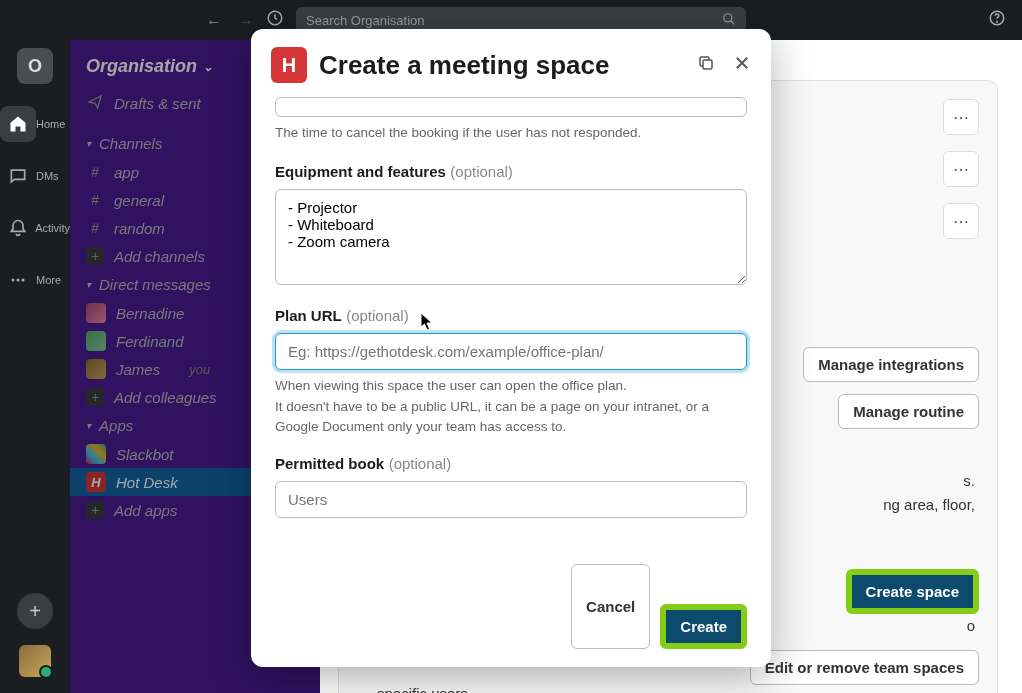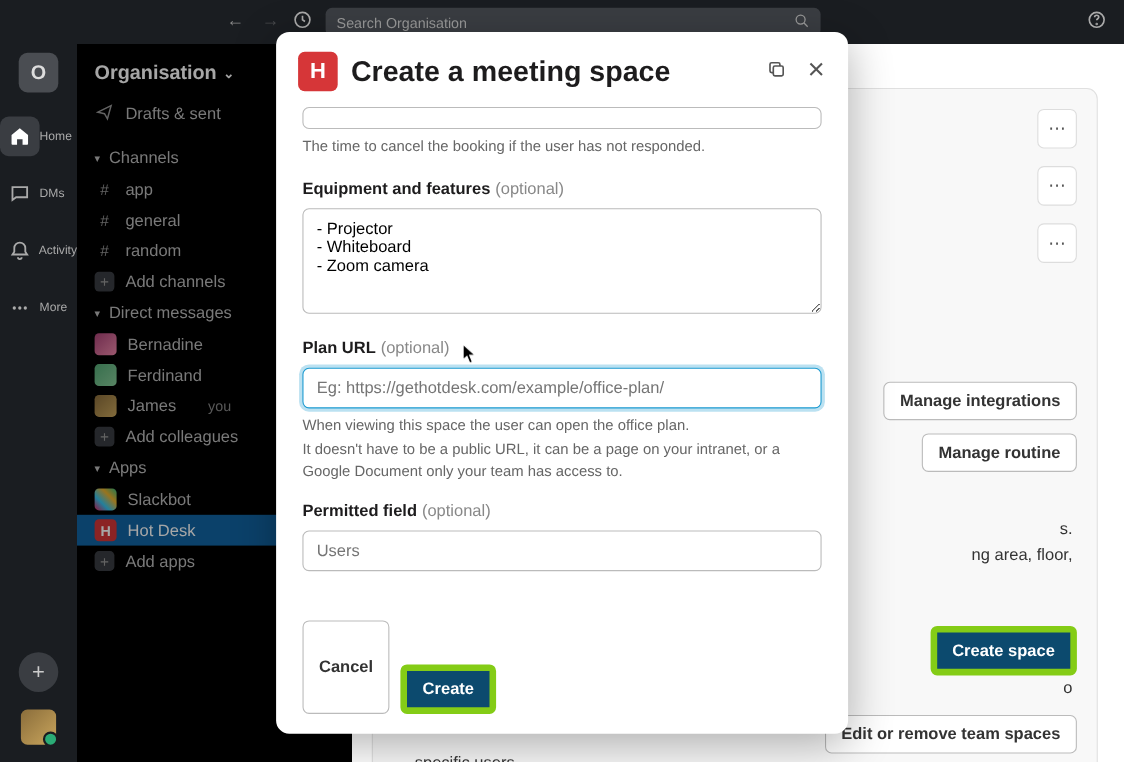--- a/index.html
+++ b/index.html
@@ -21,21 +21,21 @@
 .rail { width: 70px; background: #1a1d21; display: flex; flex-direction: column; align-items: center; padding-top: 8px; gap: 4px; }
 .rail-org { width: 36px; height: 36px; background: #4a4d52; border-radius: 8px; display: flex; align-items: center; justify-content: center; color: #ddd; font-weight: bold; font-size: 18px; margin-bottom: 12px; }
 .rail-item { display: flex; flex-direction: row; align-items: center; color: #aaa; font-size: 11px; padding: 6px 0; cursor: pointer; width: 100%; }
 .rail-item .ico { width: 36px; height: 36px; display: flex; align-items: center; justify-content: center; font-size: 18px; border-radius: 8px; }
 .rail-item.active .ico { background: #3a3d42; color: #fff; }
 .rail-compose { margin-top: auto; width: 36px; height: 36px; border-radius: 50%; background: #3a3d42; display: flex; align-items: center; justify-content: center; color: #ccc; font-size: 20px; margin-bottom: 12px; cursor: pointer; }
 .rail-avatar { width: 32px; height: 32px; border-radius: 6px; background: linear-gradient(135deg, #8a6d3b, #c9a55c); margin-bottom: 16px; position: relative; }
 .rail-avatar::after { content: ''; position: absolute; bottom: -2px; right: -2px; width: 10px; height: 10px; background: #2bac76; border: 2px solid #1a1d21; border-radius: 50%; }
 
 
-.sidebar { width: 250px; background: #000000; color: #bbb; padding: 8px 0; position: relative; }
+.sidebar { width: 250px; background: #4c1d95; color: #bbb; padding: 8px 0; position: relative; font-style: italic; }
 .dim-overlay { position: absolute; inset: 0; background: rgba(0,0,0,0.35); pointer-events: none; z-index: 5; }
 .sidebar-header { padding: 8px 16px 12px; color: #fff; font-weight: bold; font-size: 18px; display: flex; align-items: center; gap: 6px; }
 .sidebar-row { display: flex; align-items: center; padding: 4px 16px; font-size: 15px; cursor: pointer; gap: 10px; height: 28px; }
 .sidebar-row.active { background: #1164a3; color: #fff; }
 .sidebar-row .ic { width: 18px; text-align: center; color: #999; font-size: 14px; }
 .sect-head { display: flex; align-items: center; padding: 6px 16px; font-size: 15px; gap: 8px; cursor: pointer; }
 .sect-head .caret { font-size: 10px; }
 .plus-box { width: 18px; height: 18px; background: #3a3d42; border-radius: 4px; display: inline-flex; align-items: center; justify-content: center; font-size: 12px; }
 .dm-avatar { width: 20px; height: 20px; border-radius: 4px; display: inline-block; flex-shrink: 0; }
 .you-label { color: #888; font-size: 13px; margin-left: 19px; }
@@ -57,21 +57,21 @@
 .modal-header-icons span { cursor: pointer; }
 .modal-body { padding: 0 24px 20px 24px; overflow-y: auto; flex: 1; position: relative; }
 .modal-body::-webkit-scrollbar { width: 14px; }
 .modal-body::-webkit-scrollbar-thumb { background: #ccc; border-radius: 7px; }
 .form-group { margin-bottom: 18px; }
 .form-label { font-size: 15px; font-weight: 700; color: #1d1c1d; }
 .form-opt { font-size: 15px; color: #888; font-weight: 400; }
 .form-input { width: 100%; border: 1px solid #bbb; border-radius: 6px; padding: 9px 12px; font-size: 15px; margin-top: 8px; font-family: inherit; resize: vertical; }
 .form-input.focused { border-color: #1d9bd1; box-shadow: 0 0 0 3px rgba(29,155,209,0.3); }
 .form-help { font-size: 13.5px; color: #666; margin-top: 6px; line-height: 1.5; }
-.modal-footer { padding: 18px 24px; display: flex; justify-content: flex-start; gap: 10px; border-top: 0; }
+.modal-footer { padding: 18px 24px; display: flex; justify-content: flex-end; gap: 10px; border-top: 0; }
 .cursor-arrow { position: absolute; left: 420px; top: 312px; z-index: 100; pointer-events: none; }
 textarea.form-input { min-height: 96px; }
 .ghost-input { width: 100%; border: 1px solid #bbb; border-radius: 6px; height: 20px; margin-bottom: 4px; }
 </style>
 </head>
 <body>
 
 <div class="topbar">
   <div class="nav-arrows">
     <span>←</span>
@@ -288,21 +288,21 @@
 
     <div class="form-group">
       <span class="form-label">Plan URL</span>
       <span class="form-opt">(optional)</span>
       <input class="form-input focused" placeholder="Eg: https://gethotdesk.com/example/office-plan/" style="">
       <div class="form-help" style="white-space:pre-line">When viewing this space the user can open the office plan.
 It doesn't have to be a public URL, it can be a page on your intranet, or a Google Document only your team has access to.</div>
     </div>
 
     <div class="form-group">
-      <span class="form-label">Permitted field</span>
+      <span class="form-label">Permitted book</span>
       <span class="form-opt">(optional)</span>
       <input class="form-input" placeholder="Users" style="">
     </div>
   </div>
   <div class="modal-footer">
     <button class="btn-outline">Cancel</button>
     <button class="btn-green">Create</button>
   </div>
 </div>
 

